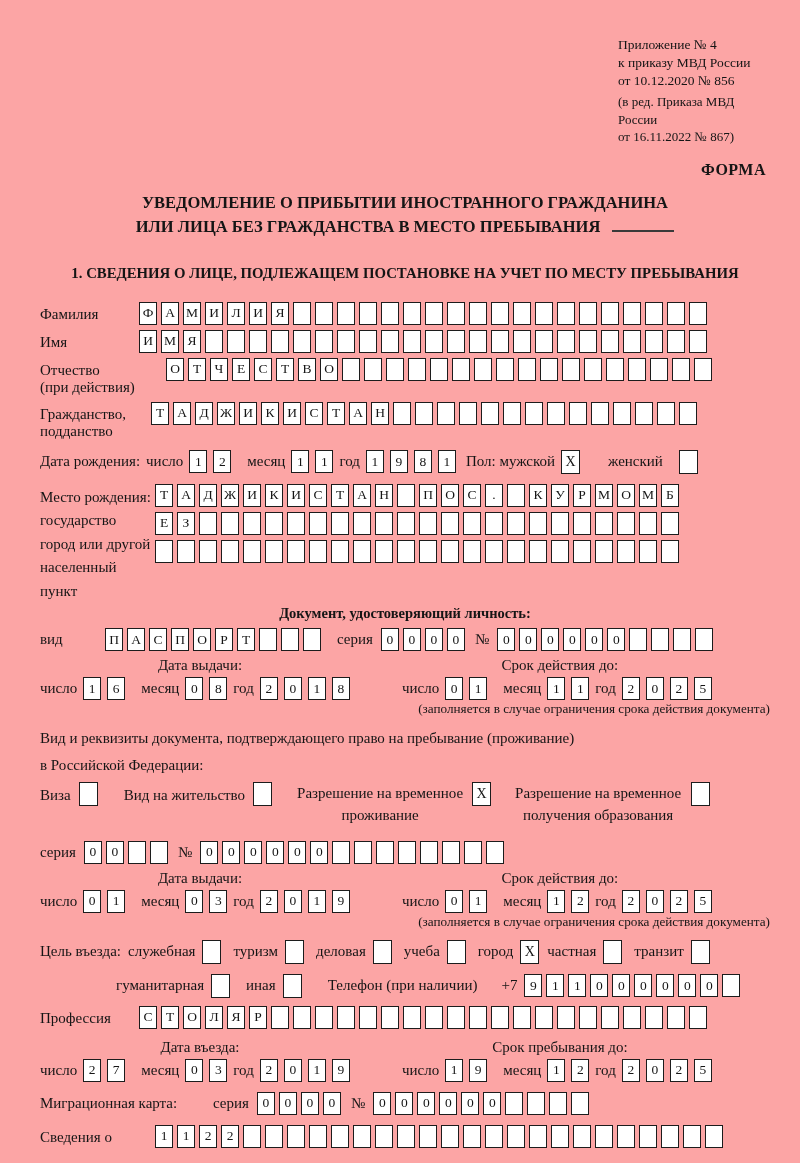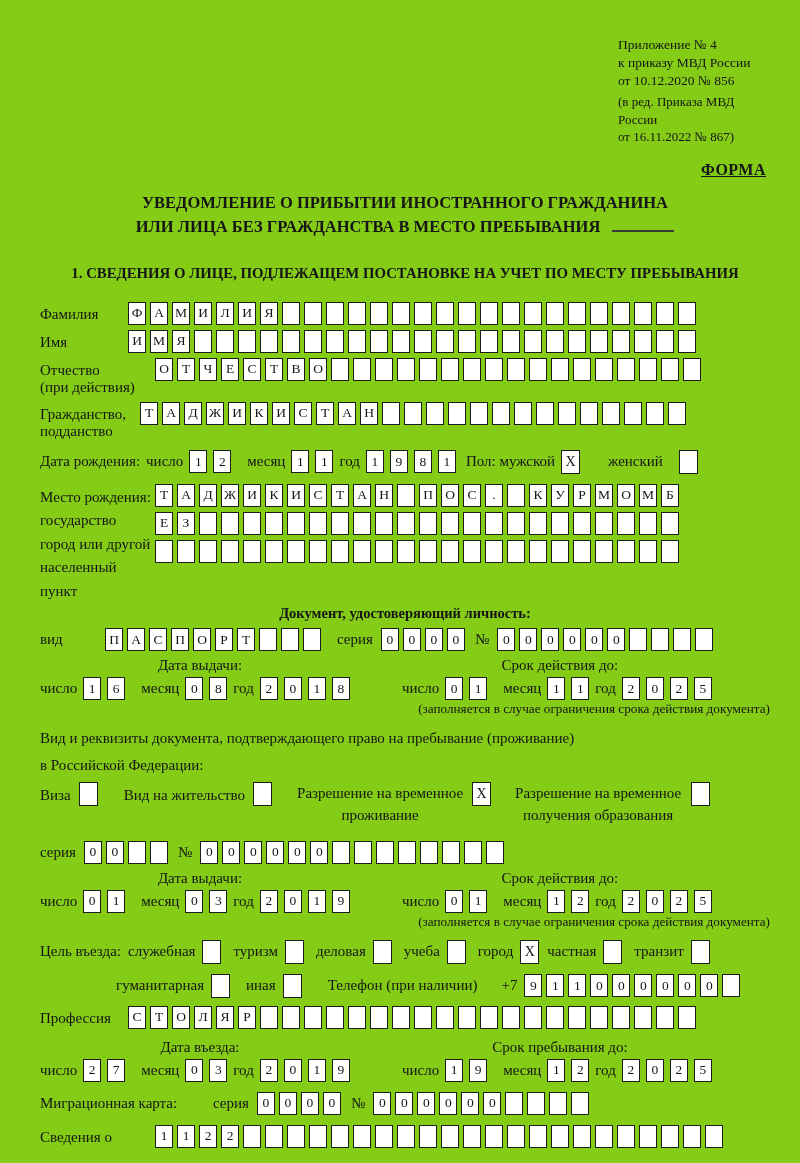--- a/index.html
+++ b/index.html
@@ -1,32 +1,32 @@
 <!DOCTYPE html>
 <html><head>
 <meta charset="utf-8">
 <style>
   * { box-sizing: border-box; }
   html,body { margin:0; padding:0; background:#fff; }
   .page {
     width:800px; height:1163px; overflow:hidden; position:relative;
-    background:#84cc16; color:#151515;
+    background:#fca5a5; color:#151515;
     font-family:"Liberation Serif", serif;
     padding:36px 30px 0 40px;
   }
   
   .appendix { margin-left:578px; font-size:13.5px; line-height:1.32; }
   .appendix .amend { margin-top:4px; font-size:13px; }
-  .forma { text-align:right; font-weight:bold; font-size:16px; margin-top:16px; padding-right:4px; letter-spacing:0.5px;text-decoration:underline; }
+  .forma { text-align:right; font-weight:bold; font-size:16px; margin-top:16px; padding-right:4px; letter-spacing:0.5px; }
   
   .title { text-align:center; font-weight:bold; font-size:16.5px; line-height:1.45; margin-top:12px; }
   .uline { display:inline-block; width:62px; border-bottom:2px solid #3a3a3a; margin-left:12px; }
   .sec-heading { text-align:center; font-weight:bold; font-size:14.8px; margin-top:26px; margin-bottom:20px; }
   
-  .row { display:flex; align-items:flex-start; margin-bottom:5px; }
+  .row { display:flex; align-items:flex-start; margin-bottom:5px;gap:11px; }
   .lbl { font-size:15px; padding-top:4px; flex:none; }
   .w88 { width:88px; } .w115 { width:115px; } .w100 { width:100px; } .w57 { width:57px; }
   .sub-lbl { font-size:15px; margin-top:-2px; margin-bottom:6px; }
   .cells { display:flex; flex:none; }
   .cell {
     width:18px; height:23px; border:1.6px solid #1c1c1c; margin-right:4px;
     display:flex; align-items:center; justify-content:center;
     font-size:13.5px; flex:none; background:#fff;
   }
   .chk {

